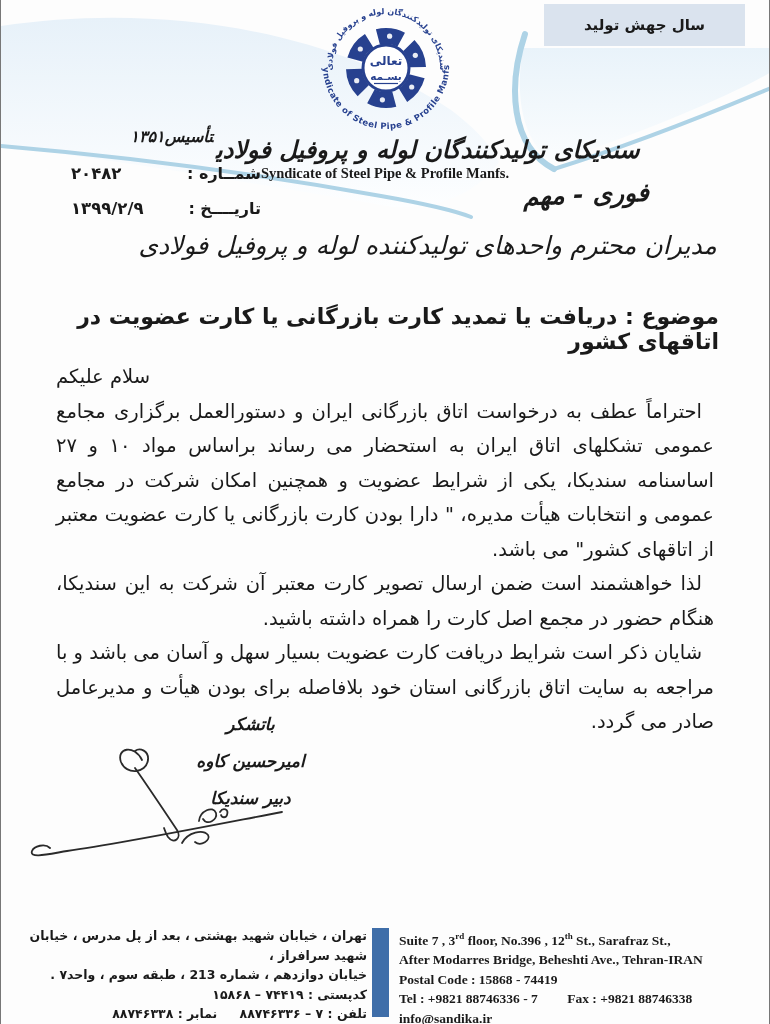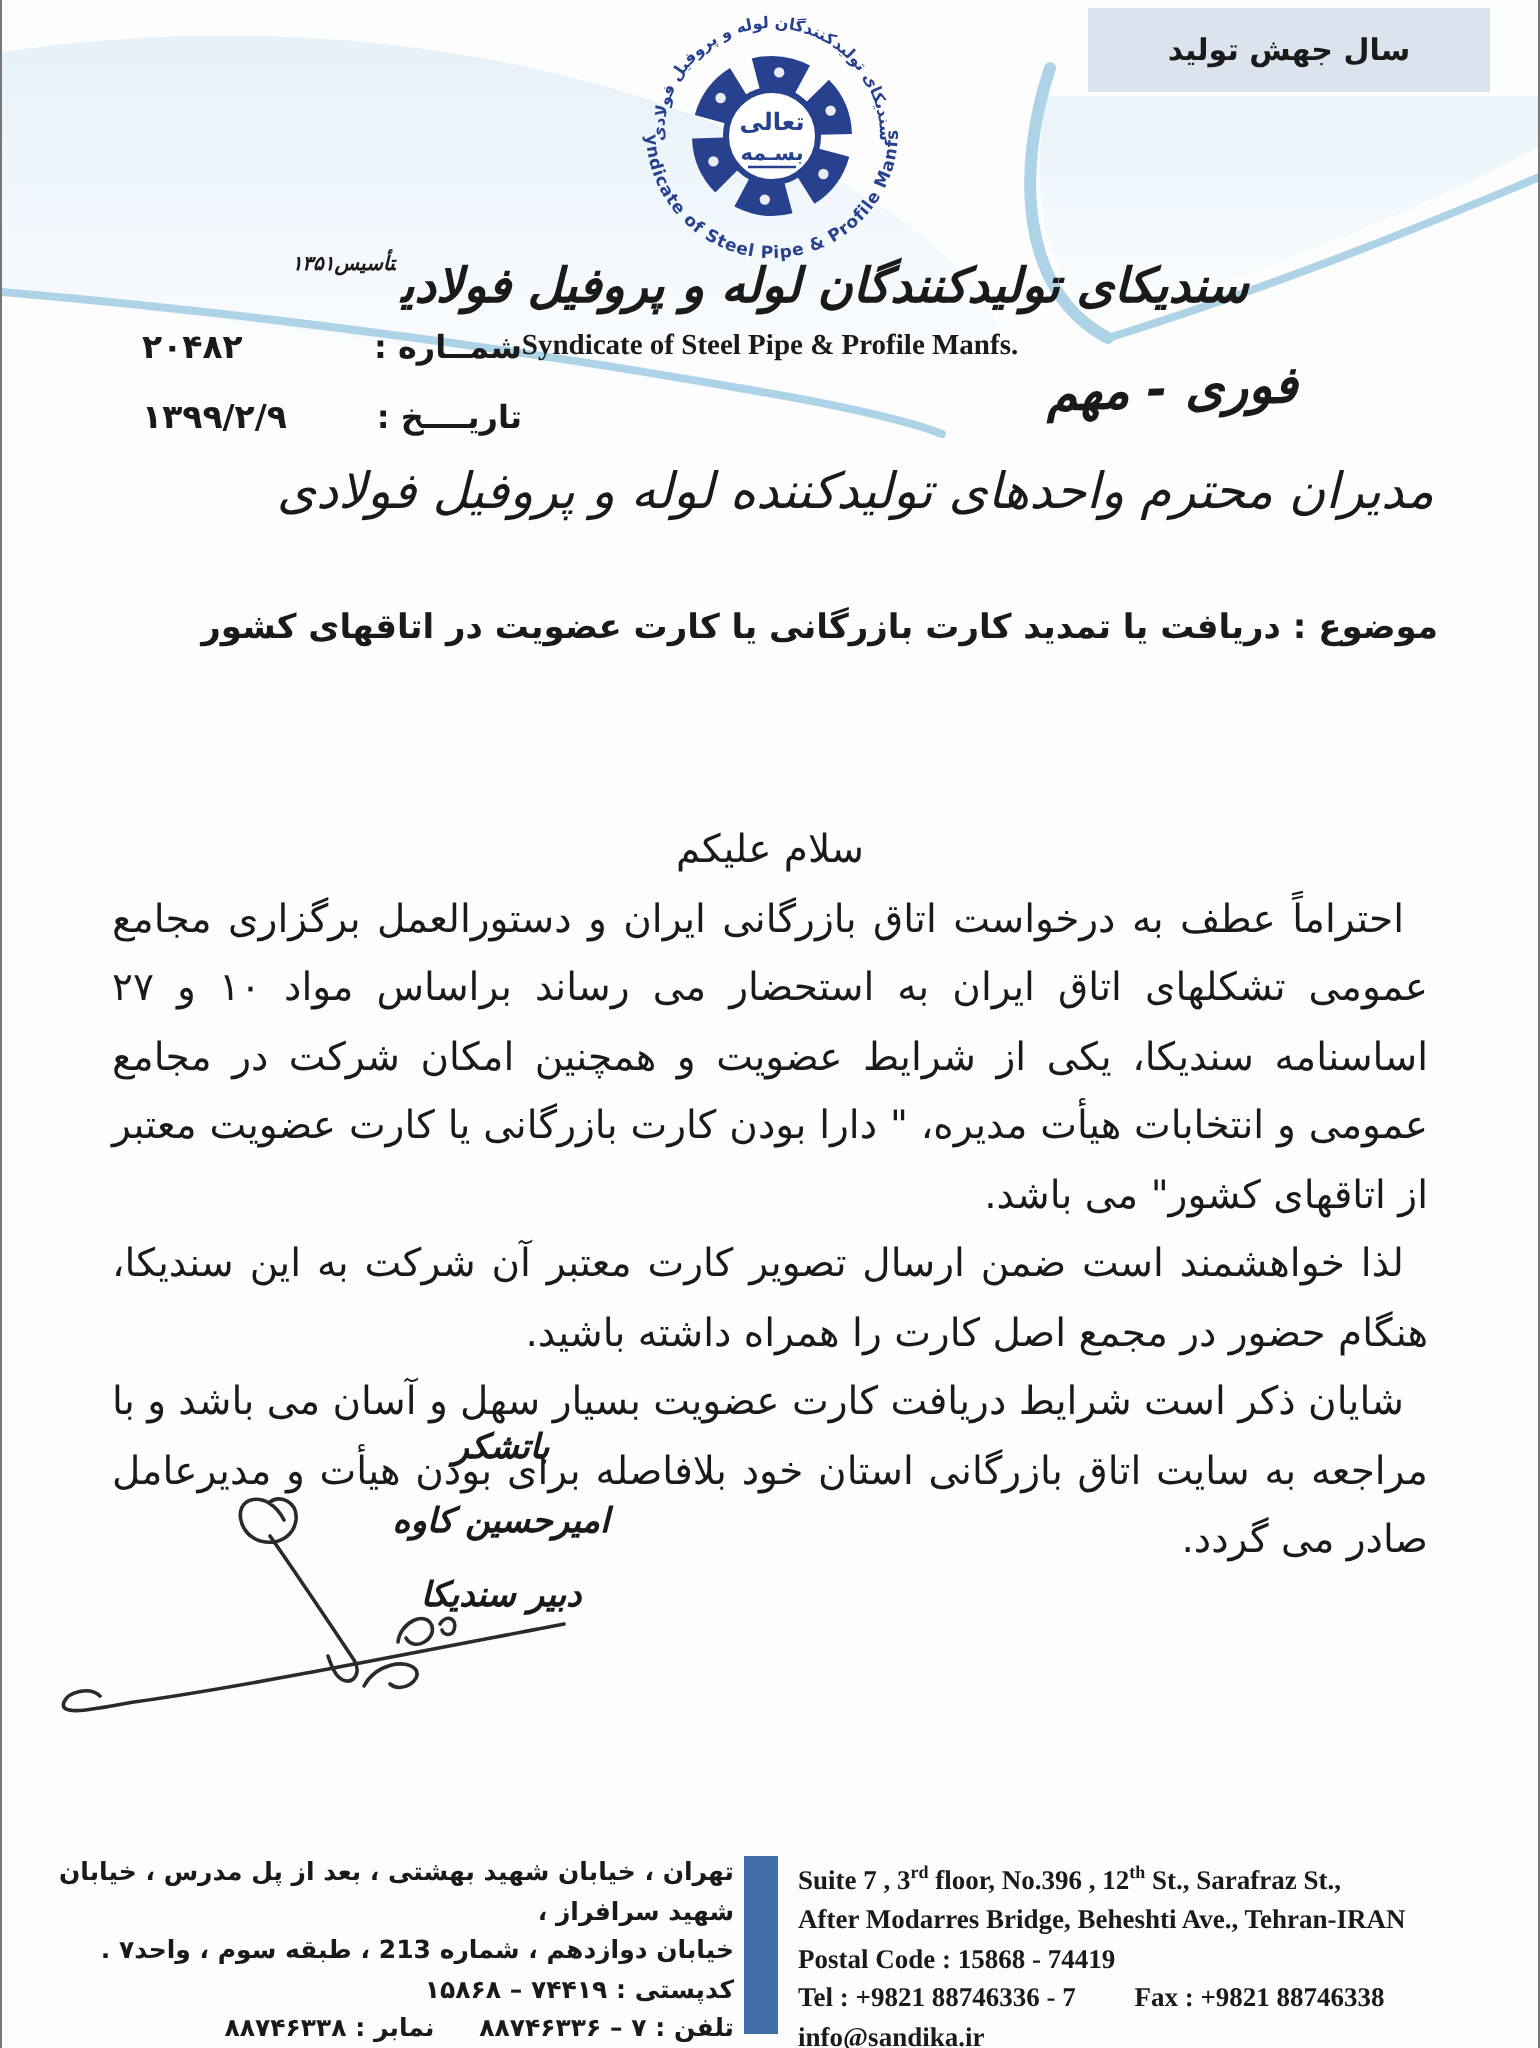--- a/index.html
+++ b/index.html
@@ -12,43 +12,43 @@
   .badge {
     position:absolute; top:4px; right:24px; width:201px; height:42px;
     background:#dae3ee; display:flex; align-items:center; justify-content:center;
     font-size:15px; font-weight:bold; direction:rtl; z-index:2;
   }
   .logo-svg { position:absolute; left:302px; top:2px; z-index:2; }
   .org-fa {
     position:absolute; top:127px; left:0; right:0; text-align:center; direction:rtl;
     font-size:24px; font-weight:bold; font-style:italic; z-index:3; white-space:nowrap;
   }
-  .org-fa .est { font-size:10px; font-weight:bold; vertical-align:16px; margin-right:3px; }
+  .org-fa .est { font-size:16px; font-weight:bold; vertical-align:16px; margin-right:3px; }
   .org-en {
     position:absolute; top:165px; left:0; right:0; text-align:center;
     font-family:"Liberation Serif", serif; font-weight:bold; font-size:14.5px; z-index:3;
   }
   .meta { position:absolute; left:70px; top:164px; width:190px; direction:rtl; font-size:16px; z-index:3; }
   .meta-row { display:flex; justify-content:space-between; align-items:baseline; margin-bottom:16px; }
   .meta-label { font-weight:bold; }
   .meta-value { font-weight:bold; font-size:16.5px; }
   .urgency {
     position:absolute; top:180px; right:120px; direction:rtl; font-size:25px;
     font-weight:bold; font-style:italic; transform:rotate(-2deg); z-index:3;
   }
   .addressee {
     position:absolute; top:231px; right:52px; direction:rtl; font-size:25px;
     font-style:italic; white-space:nowrap; z-index:3;
   }
-  .subject { position:absolute; top:304px; right:50px; left:40px; direction:rtl; font-size:17px; font-weight:bold; z-index:3; }
+  .subject { position:absolute; top:304px; right:50px; left:40px; direction:rtl; font-size:22px; font-weight:bold; z-index:3; }
   .body-text {
     position:absolute; top:360px; right:55px; left:55px; direction:rtl;
     font-size:19.5px; line-height:34.5px; text-align:justify; z-index:3;
   }
-  .salutation { text-align:center;margin-top:48px; }
+  .salutation { text-align:left; }
   .body-text p { margin:0; text-indent:12px; }
   .sig-text {
     position:absolute; top:706px; left:152px; width:195px; text-align:center;
     direction:rtl; font-weight:bold; font-size:17px; line-height:37px; z-index:4;font-style:italic;
   }
   .sig-svg { position:absolute; left:18px; top:738px; z-index:3; }
   .footer-fa {
     position:absolute; top:926px; left:18px; width:348px; direction:rtl;
     font-size:12.5px; font-weight:bold; line-height:19.5px; text-align:right; z-index:3;
   }

